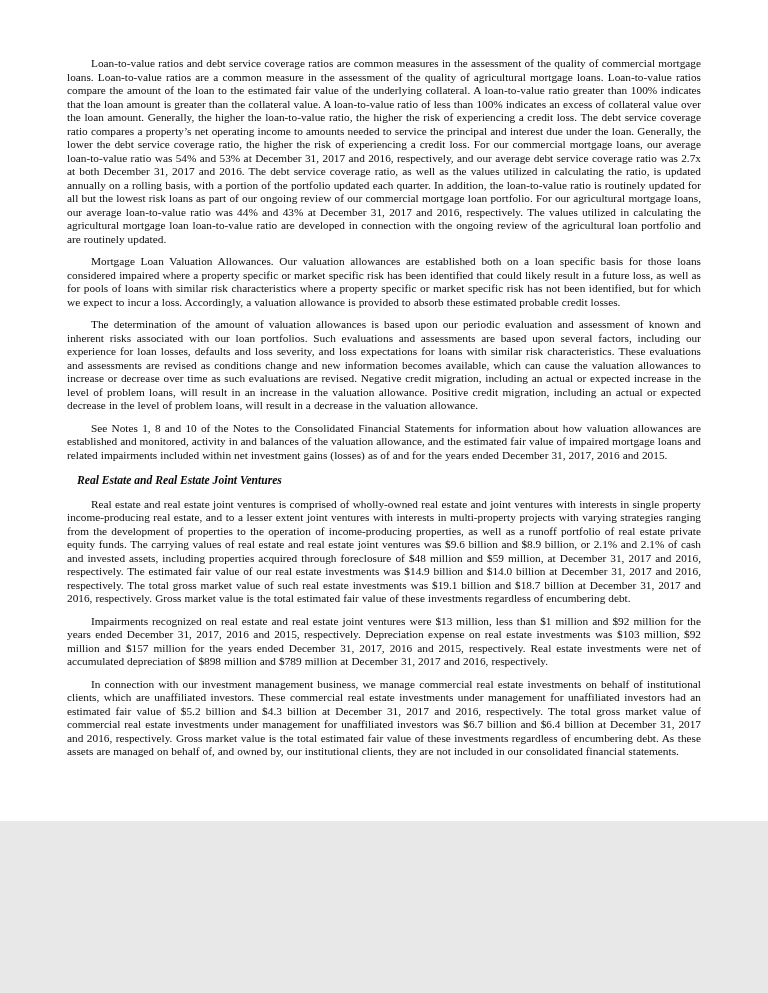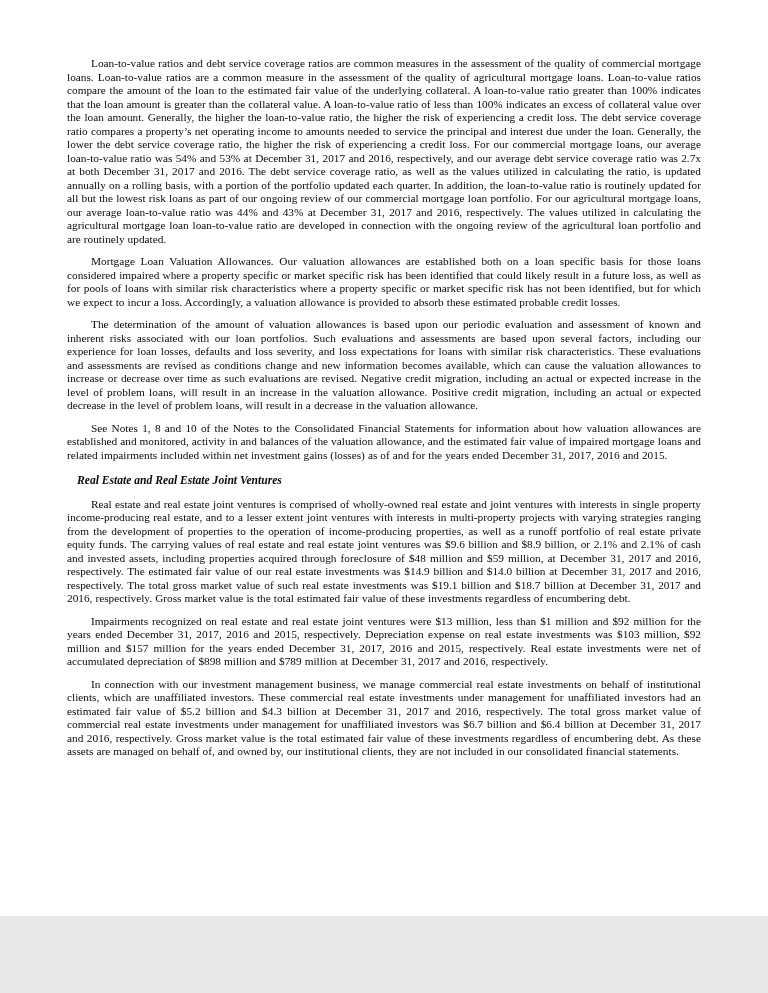--- a/index.html
+++ b/index.html
@@ -3,21 +3,21 @@
 <meta charset="utf-8">
 <style>
   html, body {
     margin: 0;
     padding: 0;
     background: #e8e8e8;
   }
   .page {
     position: relative;
     width: 768px;
-    height: 916px;
+    height: 821px;
     margin: 0 auto;
     background: #ffffff;
     overflow: hidden;
     font-family: "Liberation Serif", "DejaVu Serif", serif;
     color: #0a0a0a;
   }
   .content {
     position: absolute;
     top: 57px;
     left: 67px;

